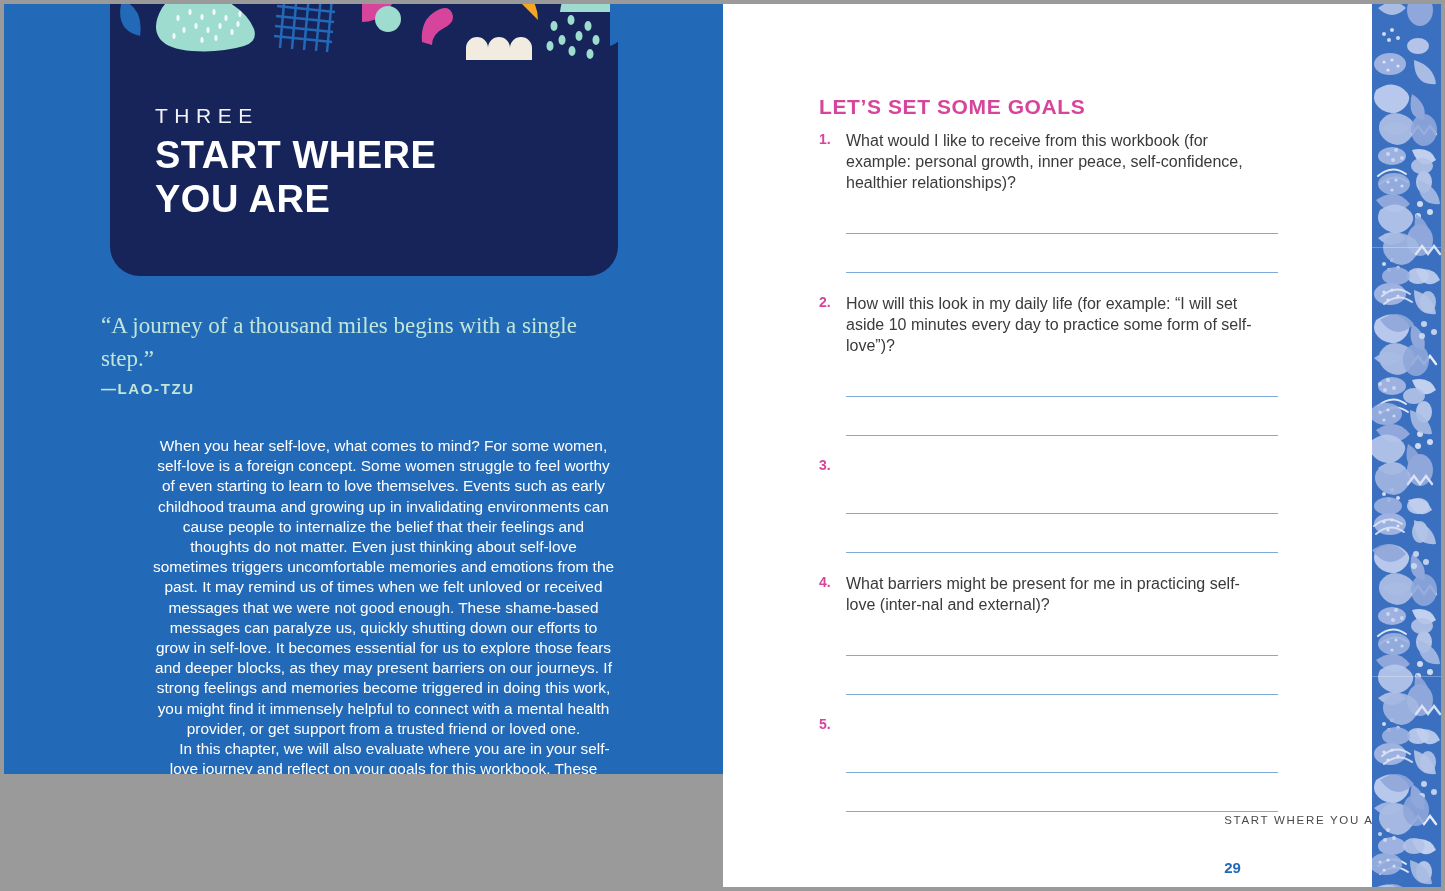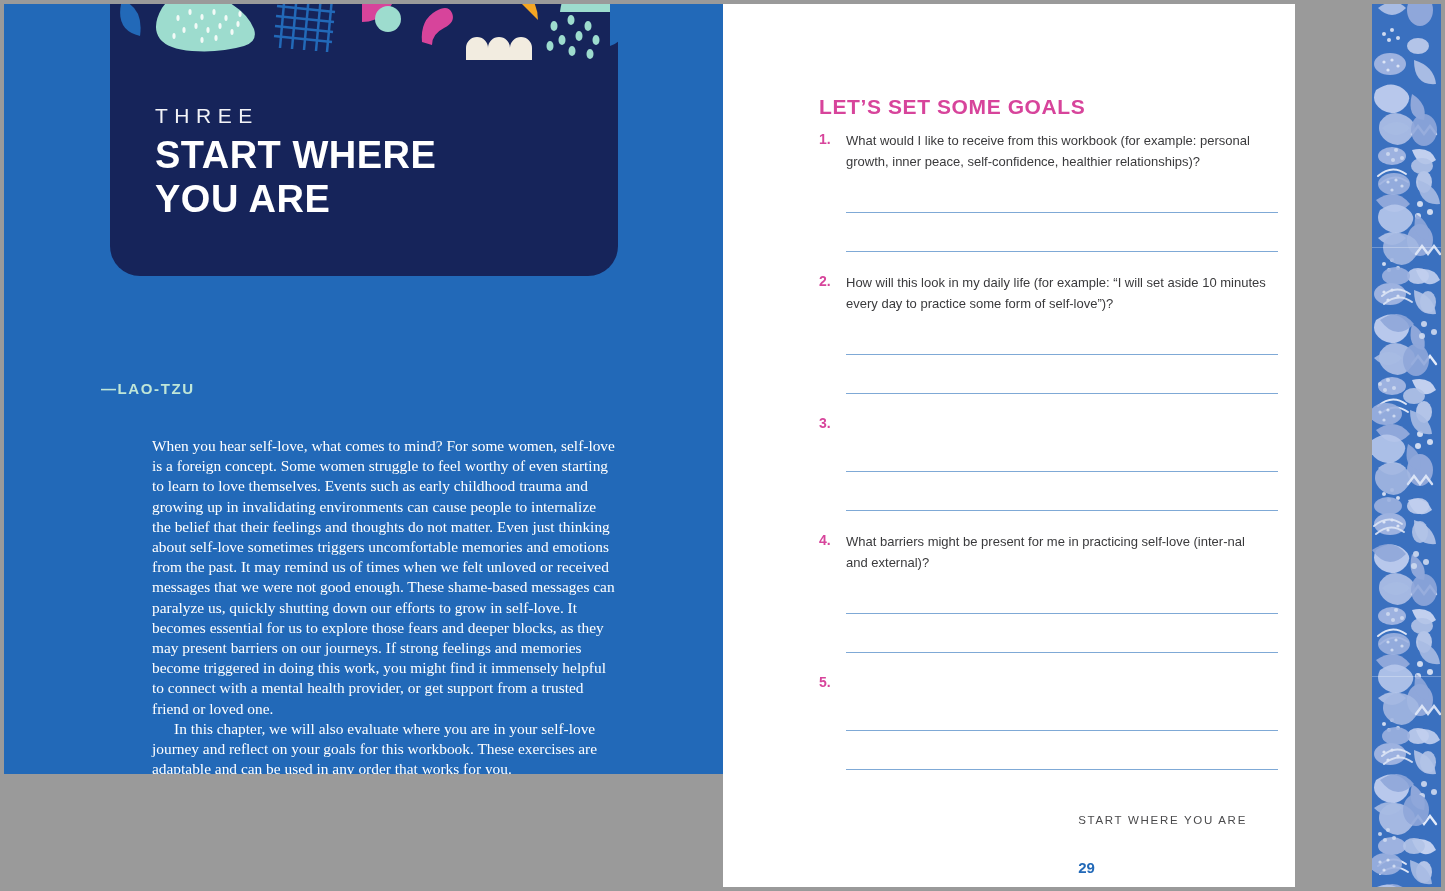--- a/index.html
+++ b/index.html
@@ -58,55 +58,55 @@
     text-align:left;
     color:#bfe6d8;
     font-family:"Liberation Sans", sans-serif;
     font-weight:bold; font-size:15px; letter-spacing:1.6px;
   }
 
   
   .body-copy {
     position:absolute; left:148px; top:432px; width:463px;
     color:#ffffff;
-    font-family:Liberation Serif, serif;
+    font-family:Liberation Sans, sans-serif;
     font-size:15.4px; line-height:20.2px;
-    text-align:left;
+    text-align:center;
   }
   .body-copy p + p { text-indent:22px; }
 
   .folio-left {
     position:absolute; left:103px; top:810px;
     color:#e5e5e5; font-weight:bold; font-size:14px; letter-spacing:0.5px;
   }
 
   
   .page-right {
     position:absolute;
     left:723px; top:4px;
-    width:572px; height:883px;
+    width:718px; height:883px;
     background:#ffffff;
     overflow:hidden;
   }
 
   .goals-head {
     position:absolute; left:96px; top:91px;
     color:#d7449b; font-weight:bold; font-size:21px;
     letter-spacing:0.6px;
   }
 
   .qlist { position:absolute; left:96px; top:126px; width:485px; }
   .q-item { position:relative; }
   .q-row { display:flex; }
   .q-num {
     color:#d7449b; font-weight:bold; font-size:14px;
     width:27px; flex:0 0 27px; padding-top:1px;
   }
   .q-text {
-    color:#3a3a3c; font-size:13px; line-height:21px;
+    color:#3a3a3c; font-size:16px; line-height:21px;
     width:420px;
   }
   .rule {
     height:1px; background:#7fa9d6; width:432px;
     margin-left:0;
   }
 
   .folio-right {
     position:absolute; right:48px; top:810px;
     display:flex; align-items:baseline; gap:33px;flex-direction:column;
@@ -225,20 +225,21 @@
         <div class="chapter-text">
           <div class="chapter-num">THREE</div>
           <div class="chapter-title">
             <span>START WHERE</span><br>
             <span>YOU ARE</span>
           </div>
         </div>
       </div>
     </div>
 
+    <div class="quote">“A journey of a thousand miles begins with a single step.”</div>
     <div class="quote-attr">—LAO-TZU</div>
 
     <div class="body-copy">
       <p>When you hear self-love, what comes to mind? For some women, self-love is a foreign concept. Some women struggle to feel worthy of even starting to learn to love themselves. Events such as early childhood trauma and growing up in invalidating environments can cause people to internalize the belief that their feelings and thoughts do not matter. Even just thinking about self-love sometimes triggers uncomfortable memories and emotions from the past. It may remind us of times when we felt unloved or received messages that we were not good enough. These shame-based messages can paralyze us, quickly shutting down our efforts to grow in self-love. It becomes essential for us to explore those fears and deeper blocks, as they may present barriers on our journeys. If strong feelings and memories become triggered in doing this work, you might find it immensely helpful to connect with a mental health provider, or get support from a trusted friend or loved one.</p>
       <p>In this chapter, we will also evaluate where you are in your self-love journey and reflect on your goals for this workbook. These exercises are adaptable and can be used in any order that works for you.</p>
     </div>
 
     <div class="folio-left">28</div>
   </div>
 

